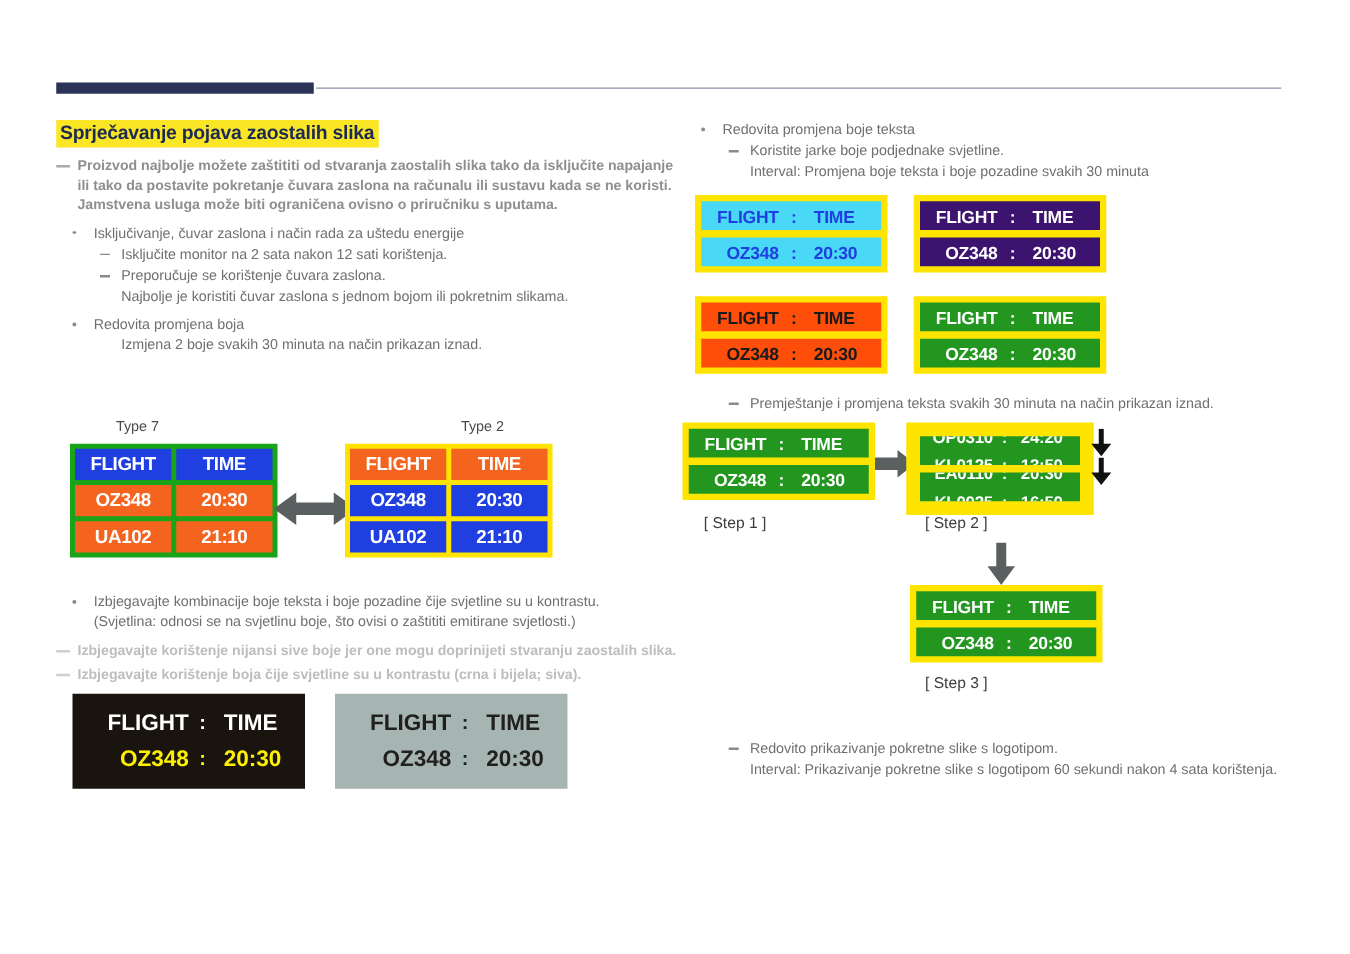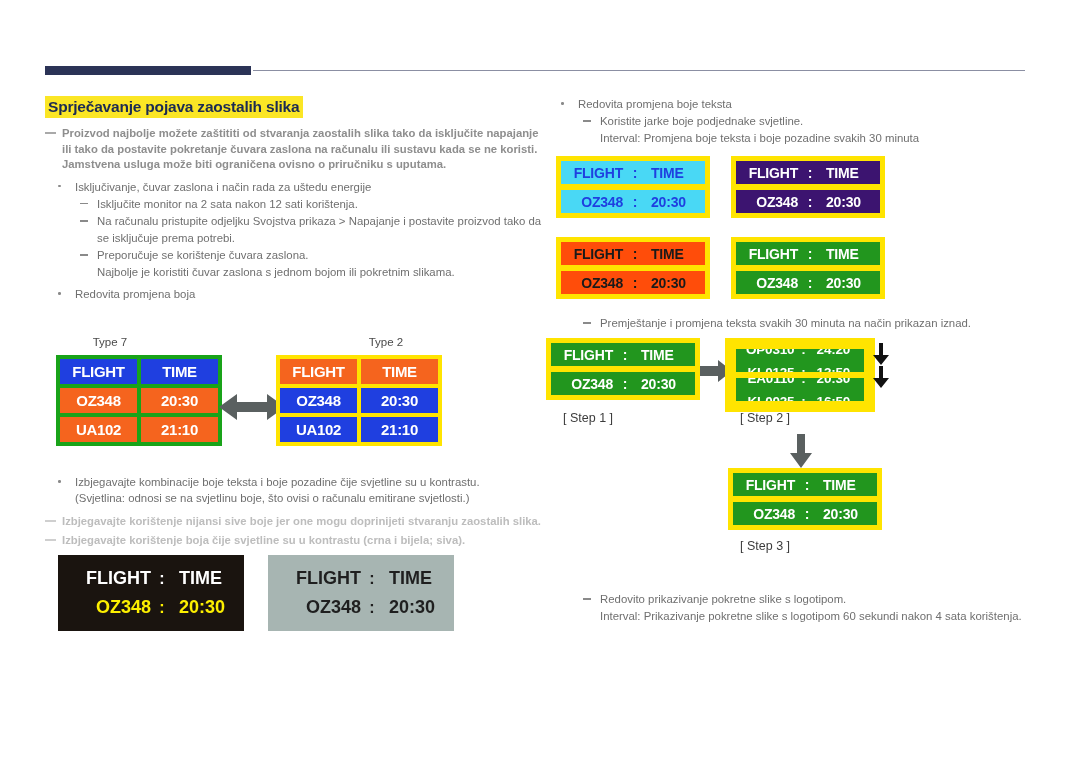--- a/index.html
+++ b/index.html
@@ -177,36 +177,33 @@
   <div class="bullet">
     <span class="dot"></span>
     <span>Isključivanje, čuvar zaslona i način rada za uštedu energije</span>
   </div>
 
   <div class="sub">
     <span class="sdash"></span>
     <span>Isključite monitor na 2 sata nakon 12 sati korištenja.</span>
   </div>
 
-  <div class="sub">
-    <span class="sdash"></span>
-    <span>Na računalu pristupite odjeljku Svojstva prikaza &gt; Napajanje i postavite proizvod tako da se isključuje prema potrebi.</span>
-  </div>
 
   <div class="sub">
     <span class="sdash"></span>
     <span>Preporučuje se korištenje čuvara zaslona.</span>
   </div>
   <div class="subcont">Najbolje je koristiti čuvar zaslona s jednom bojom ili pokretnim slikama.</div>
 
   <div class="bullet">
     <span class="dot"></span>
     <span>Redovita promjena boja</span>
   </div>
 
+  <div class="subcont">Izmjena 2 boje svakih 30 minuta na način prikazan iznad.</div>
 </div>
 
 <div class="types-row">
 
   <div class="type-label" style="left:-1px;">Type 7</div>
   <div class="type-label" style="left:275px;">Type 2</div>
 
   <div class="grid-board board-font" id="type1-board" style="left:0; background:#19a319;">
     <div class="cell" id="t1h1" style="background: rgb(31, 63, 224); color: rgb(255, 255, 255);">FLIGHT</div>
     <div class="cell" id="t1h2" style="background: rgb(31, 63, 224); color: rgb(255, 255, 255);">TIME</div>
@@ -231,21 +228,21 @@
     <div class="cell" id="t2r2b" style="background: rgb(31, 63, 224); color: rgb(255, 255, 255);">21:10</div>
   </div>
 </div>
 
 <div style="position:absolute; left:45px; top:474px; width:510px;">
 
   <div class="bullet" style="margin-top:0;">
     <span class="dot"></span>
     <span>Izbjegavajte kombinacije boje teksta i boje pozadine čije svjetline su u kontrastu.</span>
   </div>
-  <div style="padding-left:30px; font-size:11.4px; line-height:16.5px; color:#6f6f6f;">(Svjetlina: odnosi se na svjetlinu boje, što ovisi o računalu emitirane svjetlosti.)</div>
+  <div style="padding-left:30px; font-size:11.4px; line-height:16.5px; color:#6f6f6f;">(Svjetlina: odnosi se na svjetlinu boje, što ovisi o zaštititi emitirane svjetlosti.)</div>
 
   <div class="note faint" style="margin-top:7px;">
     <span class="dash"></span>
     <span>Izbjegavajte korištenje nijansi sive boje jer one mogu doprinijeti stvaranju zaostalih slika.</span>
   </div>
 
   <div class="note faint" style="margin-top:4px;">
     <span class="dash"></span>
     <span>Izbjegavajte korištenje boja čije svjetline su u kontrastu (crna i bijela; siva).</span>
   </div>

